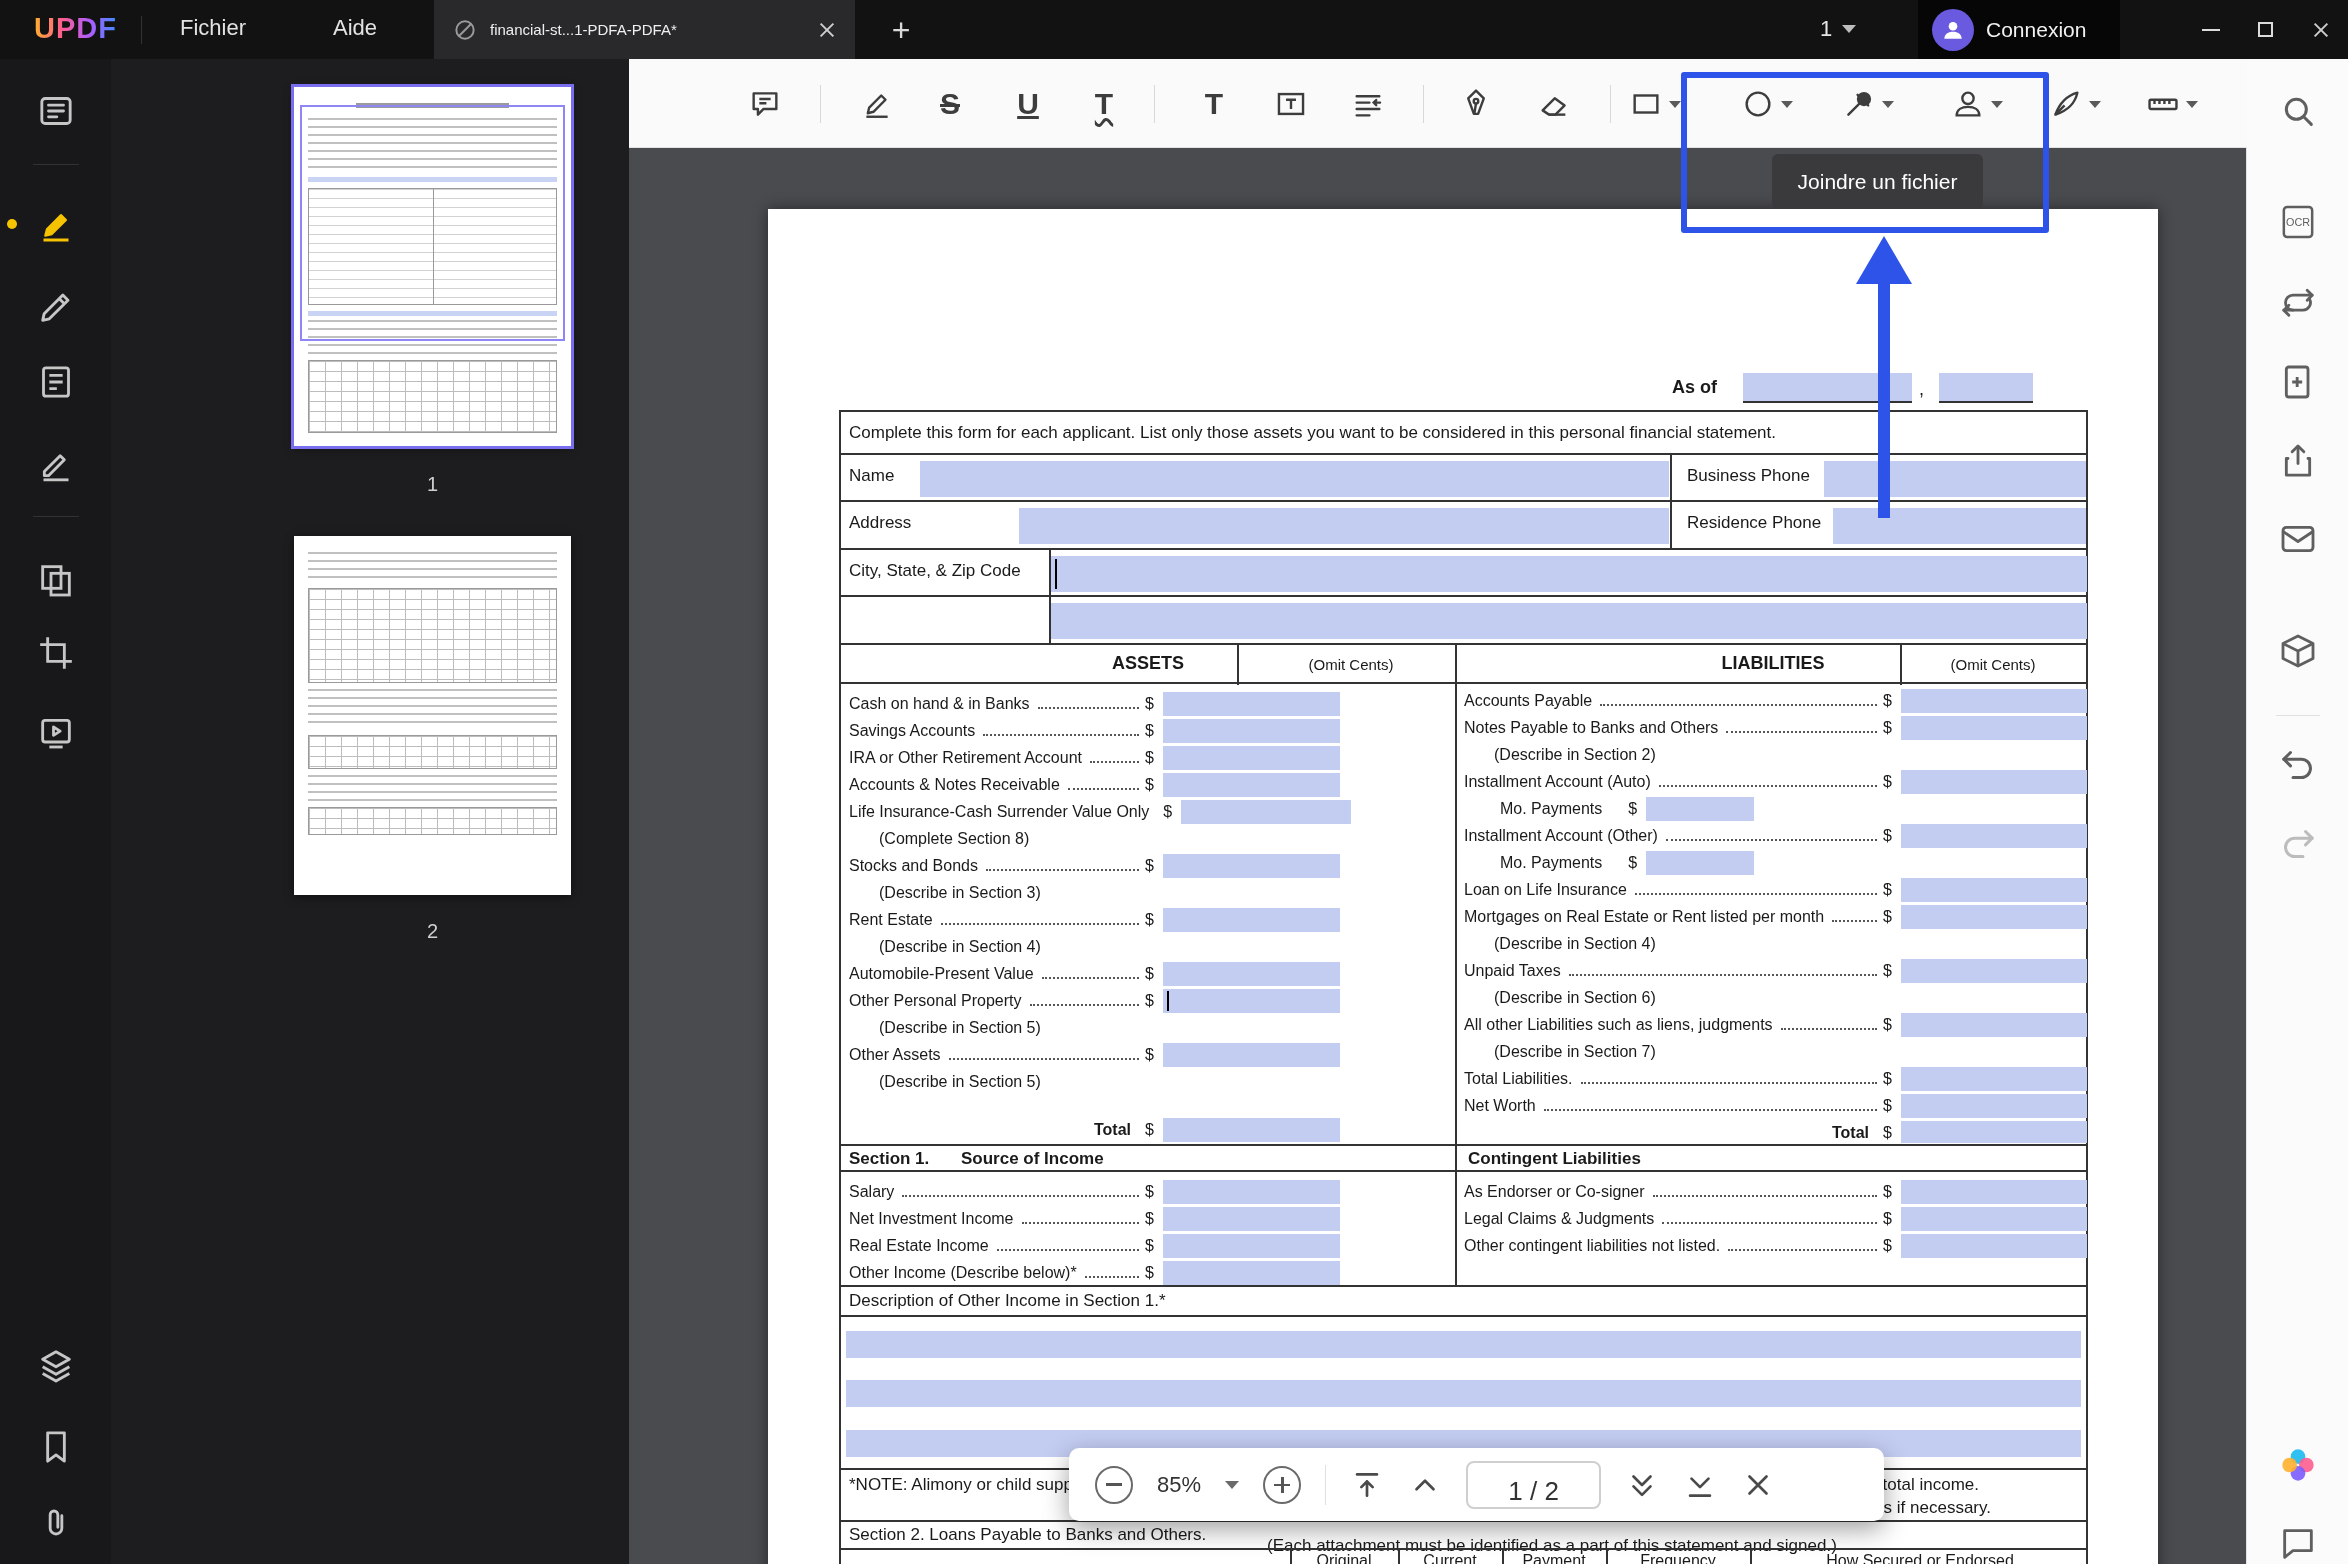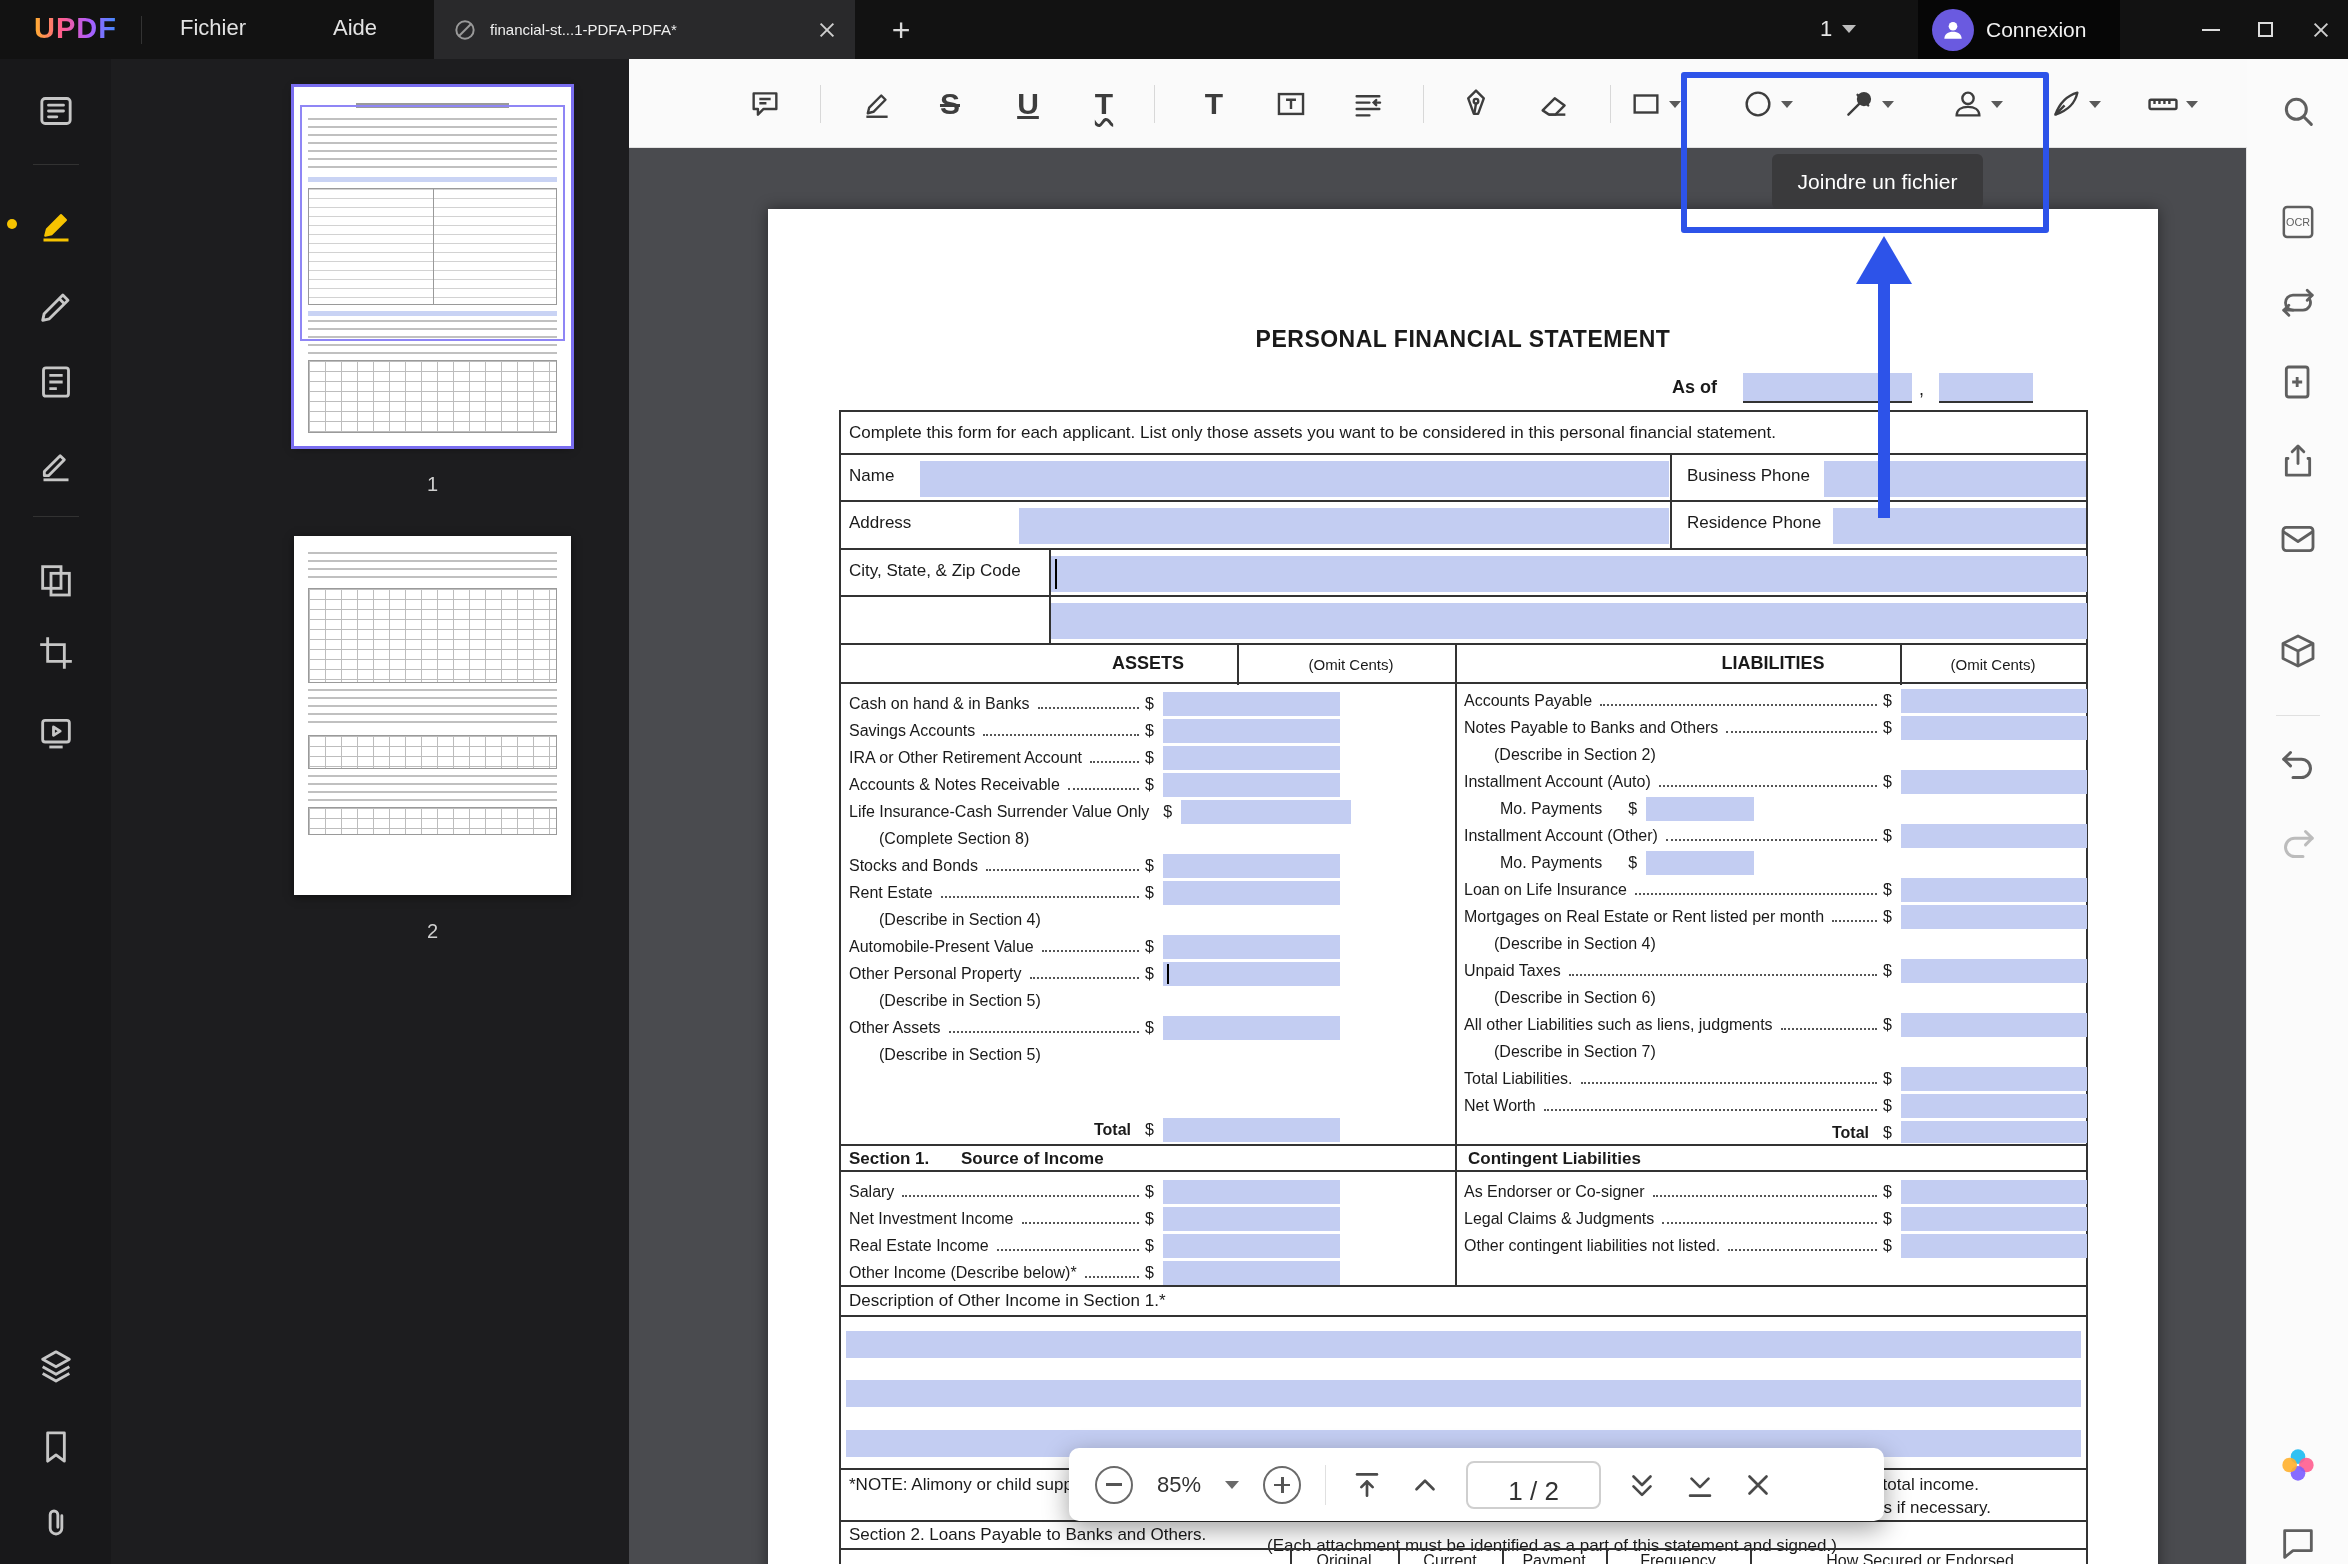--- a/index.html
+++ b/index.html
@@ -408,21 +408,20 @@
             <rect x="2.5" y="9" width="19" height="6.5" rx="1"></rect>
             <path d="M6 9v3 M9.5 9v3 M13 9v3 M16.5 9v3"></path>
           </svg>
         <span class="shape-caret"></span>
       </span>
     </div>
 
     <div class="viewer">
       <div class="page">
 
-        <div class="f-title">PERSONAL FINANCIAL STATEMENT</div>
 
         <div class="asof">
           <span class="asof-label">As of</span>
           <span class="asof-f1"></span>
           <span class="asof-comma">,</span>
           <span class="asof-f2"></span>
         </div>
 
         <div class="ptable">
 
@@ -511,20 +510,24 @@
 
                 </div>
 
                 <div class="mrow">
                   <span class="mlabel">Stocks and Bonds</span>
                   <span class="leader"></span>
                   <span class="dollar">$</span>
                   <span class="mfield"></span>
                 </div>
 
+                <div class="mrow sub">
+                  <span class="mlabel">(Describe in Section 3)</span>
+
+                </div>
 
                 <div class="mrow">
                   <span class="mlabel">Rent Estate</span>
                   <span class="leader"></span>
                   <span class="dollar">$</span>
                   <span class="mfield"></span>
                 </div>
 
                 <div class="mrow sub">
                   <span class="mlabel">(Describe in Section 4)</span>

